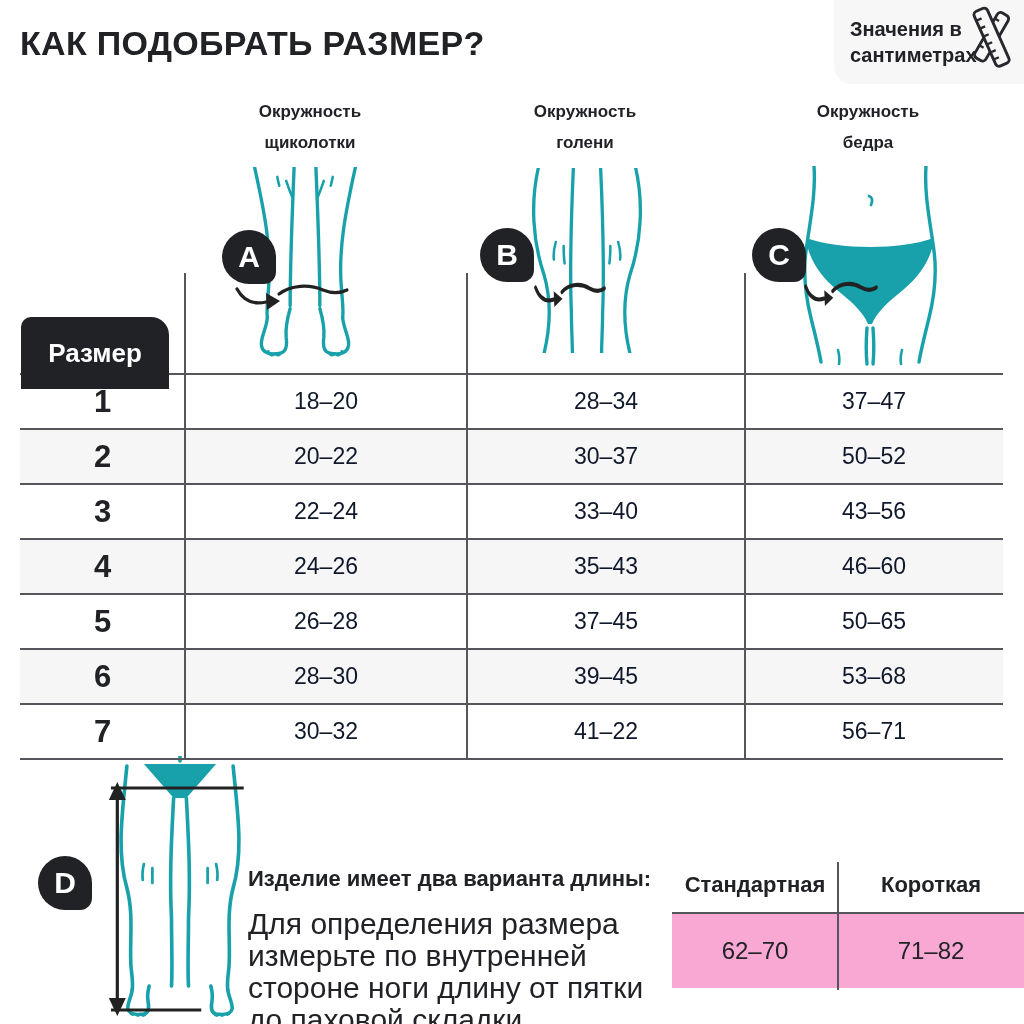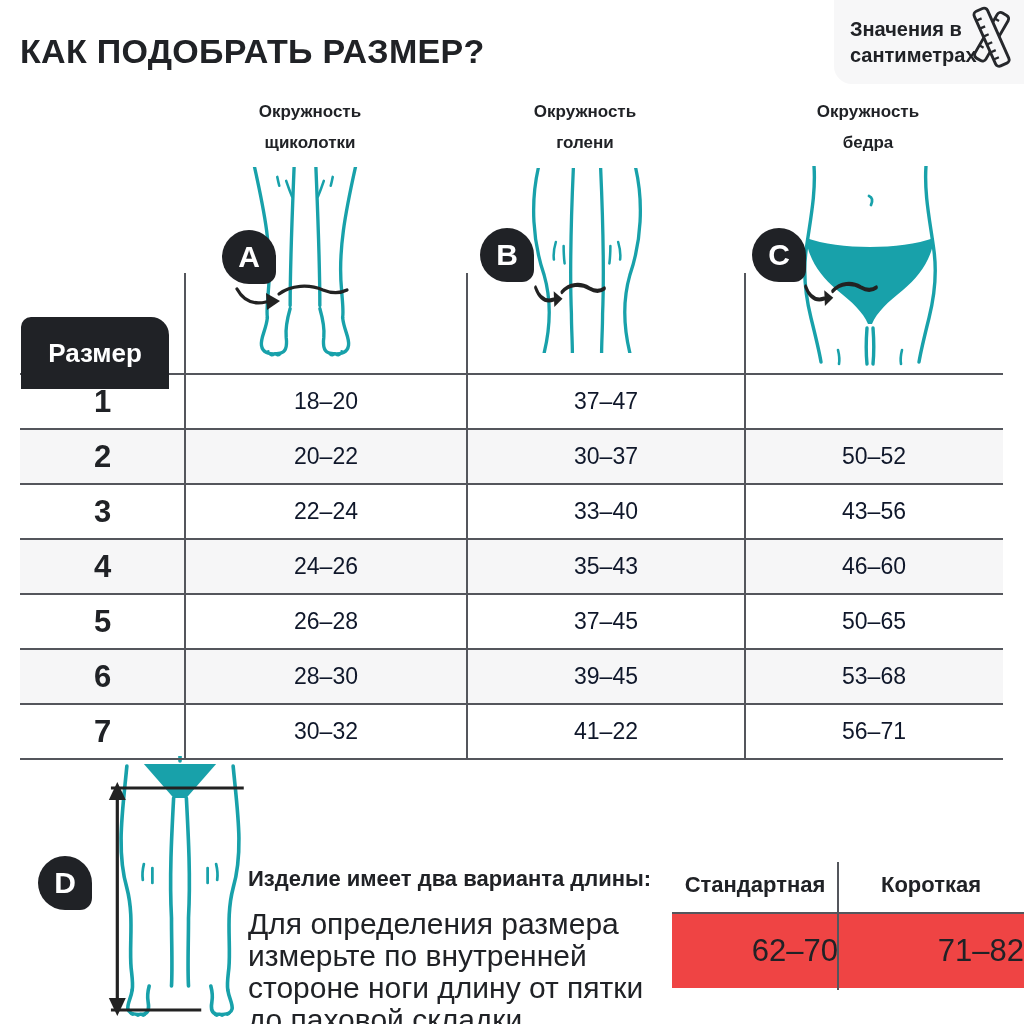--- a/index.html
+++ b/index.html
@@ -1,18 +1,18 @@
 <!DOCTYPE html>
 <html><head>
 <meta charset="utf-8">
 <style>
   html,body{margin:0;padding:0;background:#fff;}
   .canvas{position:relative;width:1024px;height:1024px;background:#fff;overflow:hidden;
     font-family:"Liberation Sans",sans-serif;color:#202226;}
-  .page-title{position:absolute;left:20px;top:32px;font-size:34px;font-weight:800;letter-spacing:.3px;white-space:nowrap;text-align:right;}
+  .page-title{position:absolute;left:20px;top:24px;font-size:34px;font-weight:800;letter-spacing:.3px;white-space:nowrap;text-align:right;}
   .units-card{position:absolute;right:0;top:0;width:190px;height:84px;background:#f7f7f8;border-radius:0 0 0 18px;}
   .units-text{position:absolute;left:16px;top:16px;width:122px;font-size:20px;font-weight:600;line-height:26px;}
   .ruler-icon{position:absolute;right:4px;top:4px;}
   .measure-title{position:absolute;top:96px;width:240px;text-align:center;font-size:17px;font-weight:700;line-height:31px;}
   .mt-a{left:190px}.mt-b{left:465px}.mt-c{left:748px}
   .illu{position:absolute;}
   .badge{position:absolute;width:54px;height:54px;background:#202226;border-radius:50% 50% 12px 50%;
     color:#fff;font-weight:700;font-size:30px;display:flex;align-items:center;justify-content:center;z-index:3;}
   .corner-label{position:absolute;left:21px;top:317px;width:148px;height:72px;background:#202226;
     border-radius:10px 18px 0 0;color:#fff;font-size:26px;font-weight:700;
@@ -24,22 +24,22 @@
     border-top:2px solid #54565c;align-items:center;text-align:center;}
   .trow:nth-child(even){background:#f6f6f7;}
   .trow:last-child{border-bottom:2px solid #54565c;height:57px;}
   .cell-size{font-size:31px;font-weight:700;}
   .cell-val{font-size:23px;color:#0f172a;}
   .len-heading{position:absolute;left:248px;top:866px;width:440px;font-size:22px;font-weight:700;}
   .len-body{position:absolute;left:248px;top:908px;width:400px;font-size:30px;line-height:32px;}
   .len-table{position:absolute;left:672px;top:858px;width:352px;height:132px;}
   .len-head{display:grid;grid-template-columns:166px 186px;height:54px;align-items:center;text-align:center;
     font-size:22px;font-weight:700;}
-  .len-vals{display:grid;grid-template-columns:166px 186px;height:76px;align-items:center;text-align:right;
-    font-size:31px;background:#ef4444;border-top:2px solid #54565c;box-sizing:border-box;}
+  .len-vals{display:grid;grid-template-columns:166px 186px;height:76px;align-items:center;text-align:center;
+    font-size:24px;background:#f9a8d4;border-top:2px solid #54565c;box-sizing:border-box;}
   .len-divider{position:absolute;left:165px;top:4px;width:2px;height:128px;background:#54565c;}
   svg{display:block;}
 </style>
 </head>
 <body>
 
 <div class="canvas">
 
   <div class="page-title">КАК ПОДОБРАТЬ РАЗМЕР?</div>
 
@@ -138,20 +138,21 @@
   </span>
 
   <div class="corner-label">
     <span>Размер</span>
   </div>
 
   <div class="size-table">
     <div class="trow">
       <div class="cell-size">1</div>
       <div class="cell-val">18–20</div>
+      <div class="cell-val">28–34</div>
       <div class="cell-val">37–47</div>
     </div>
     <div class="trow">
       <div class="cell-size">2</div>
       <div class="cell-val">20–22</div>
       <div class="cell-val">30–37</div>
       <div class="cell-val">50–52</div>
     </div>
     <div class="trow">
       <div class="cell-size">3</div>

